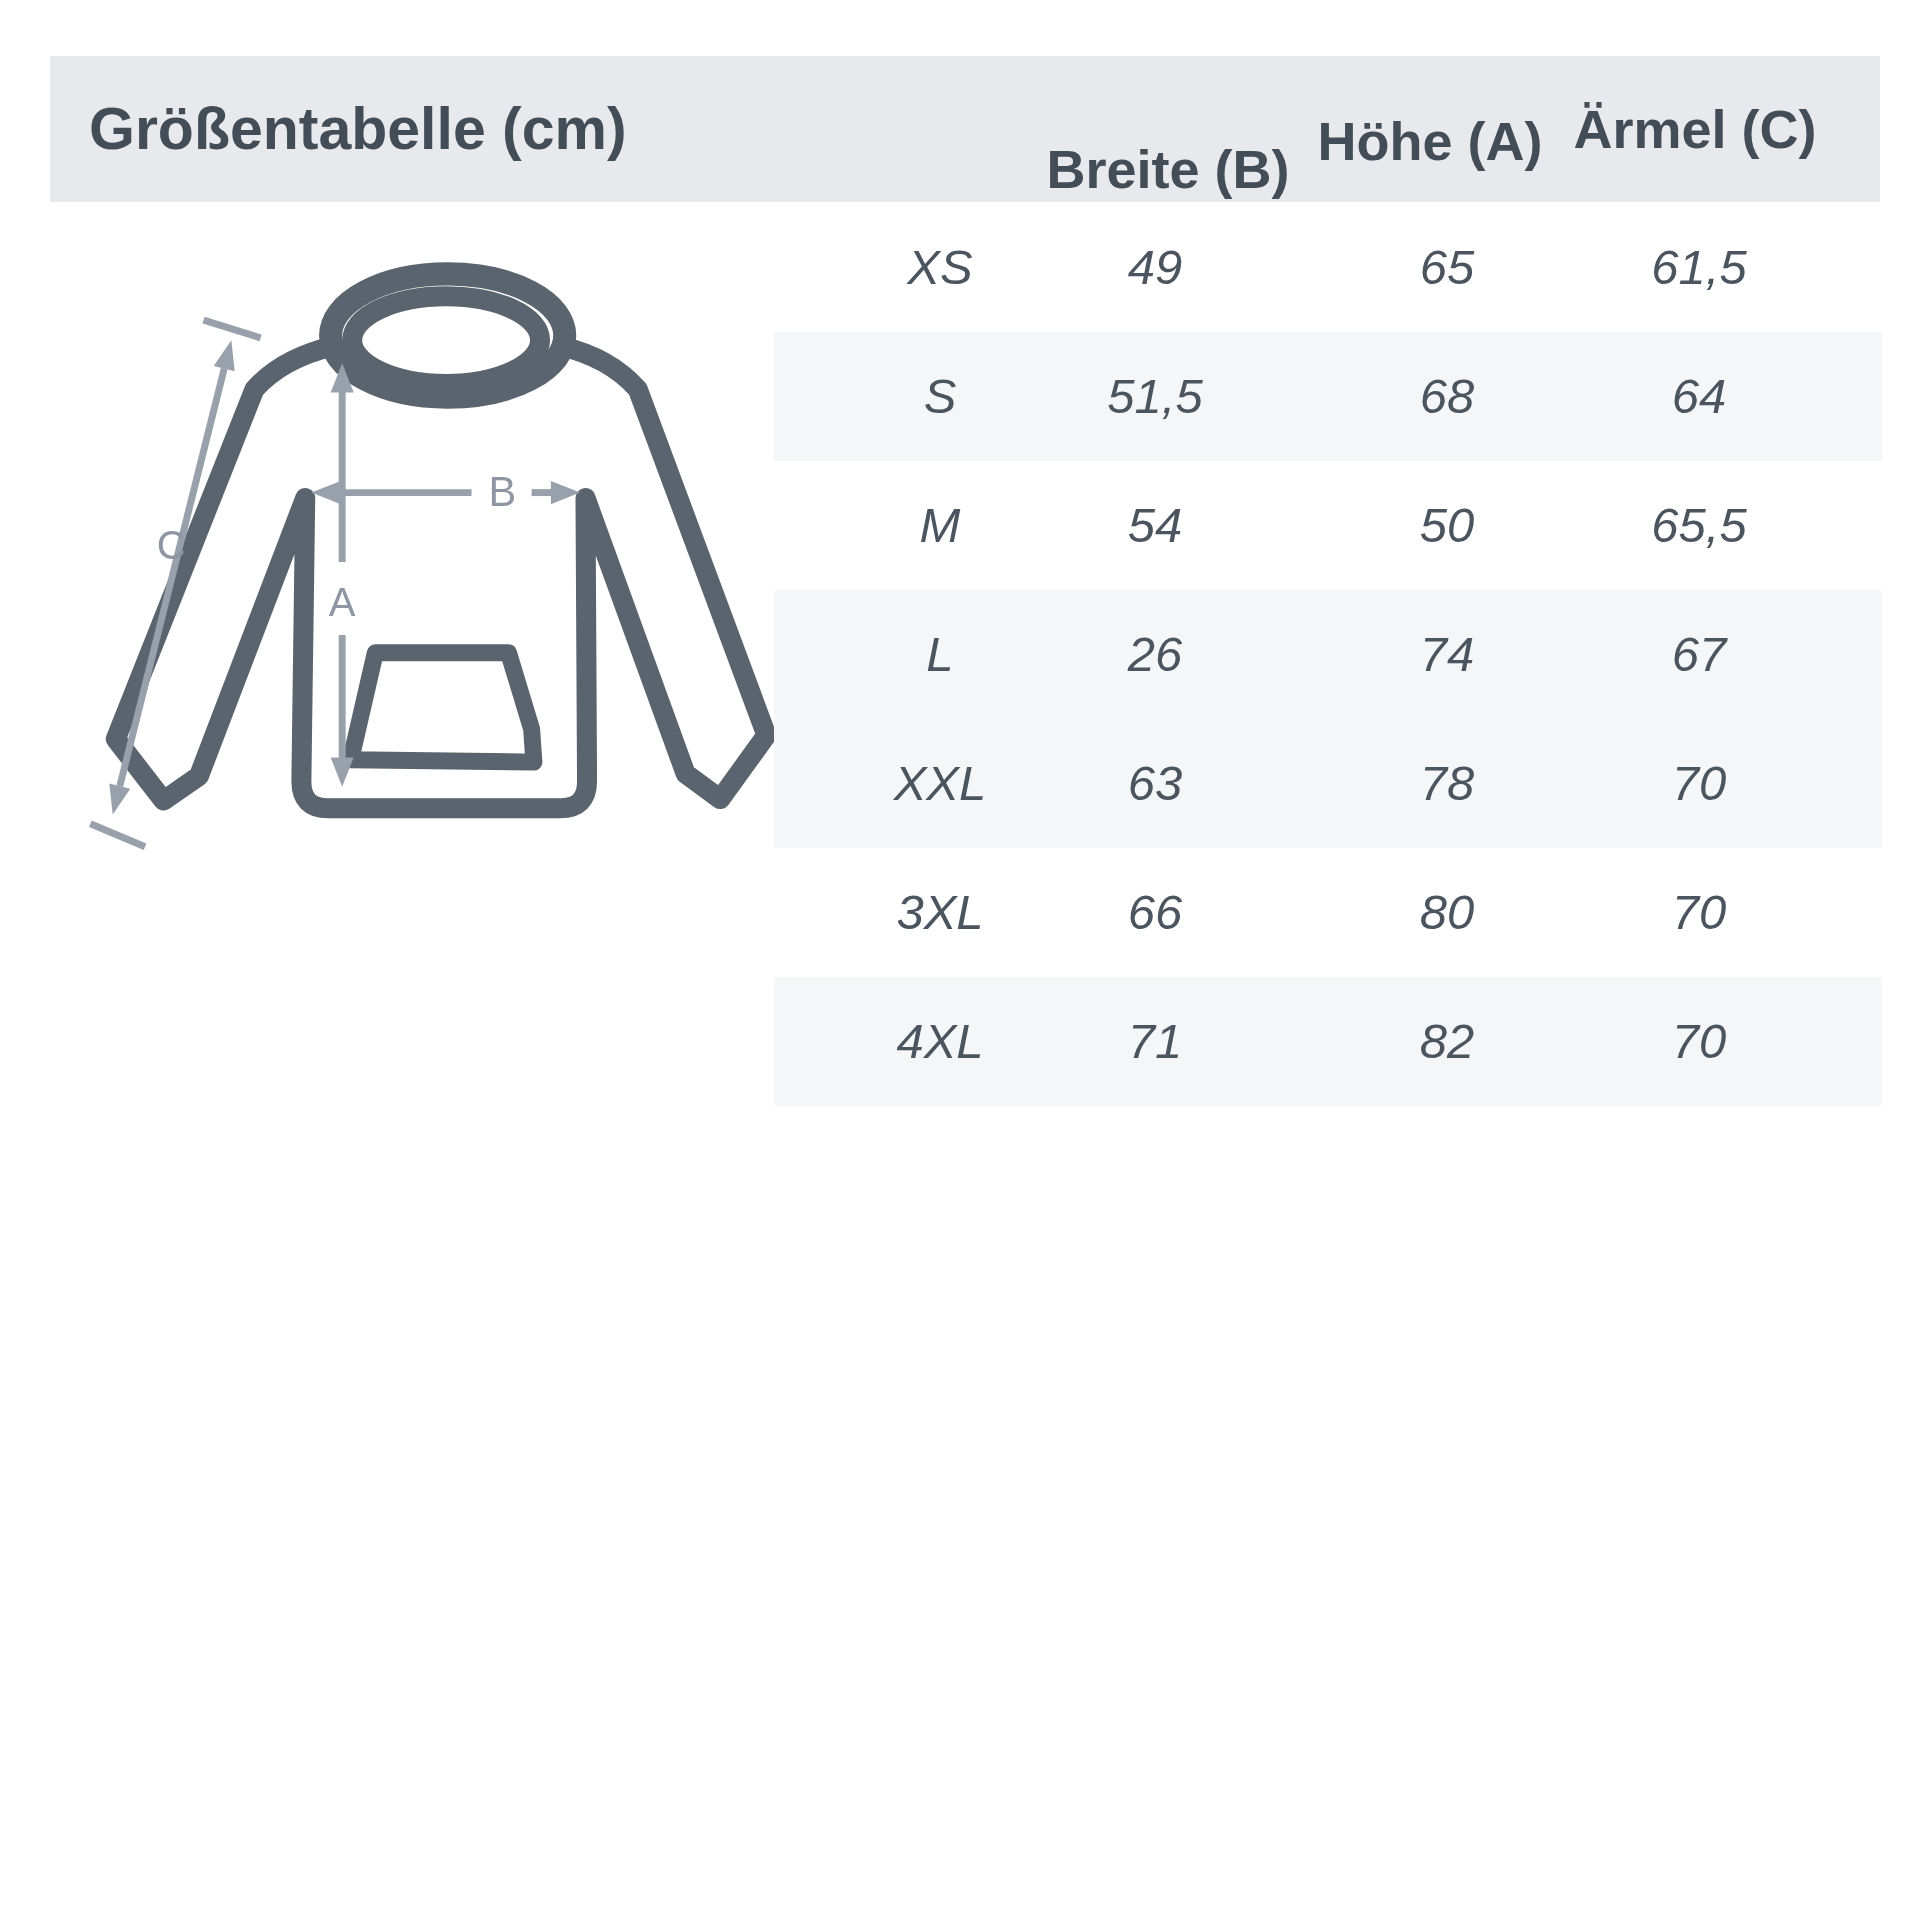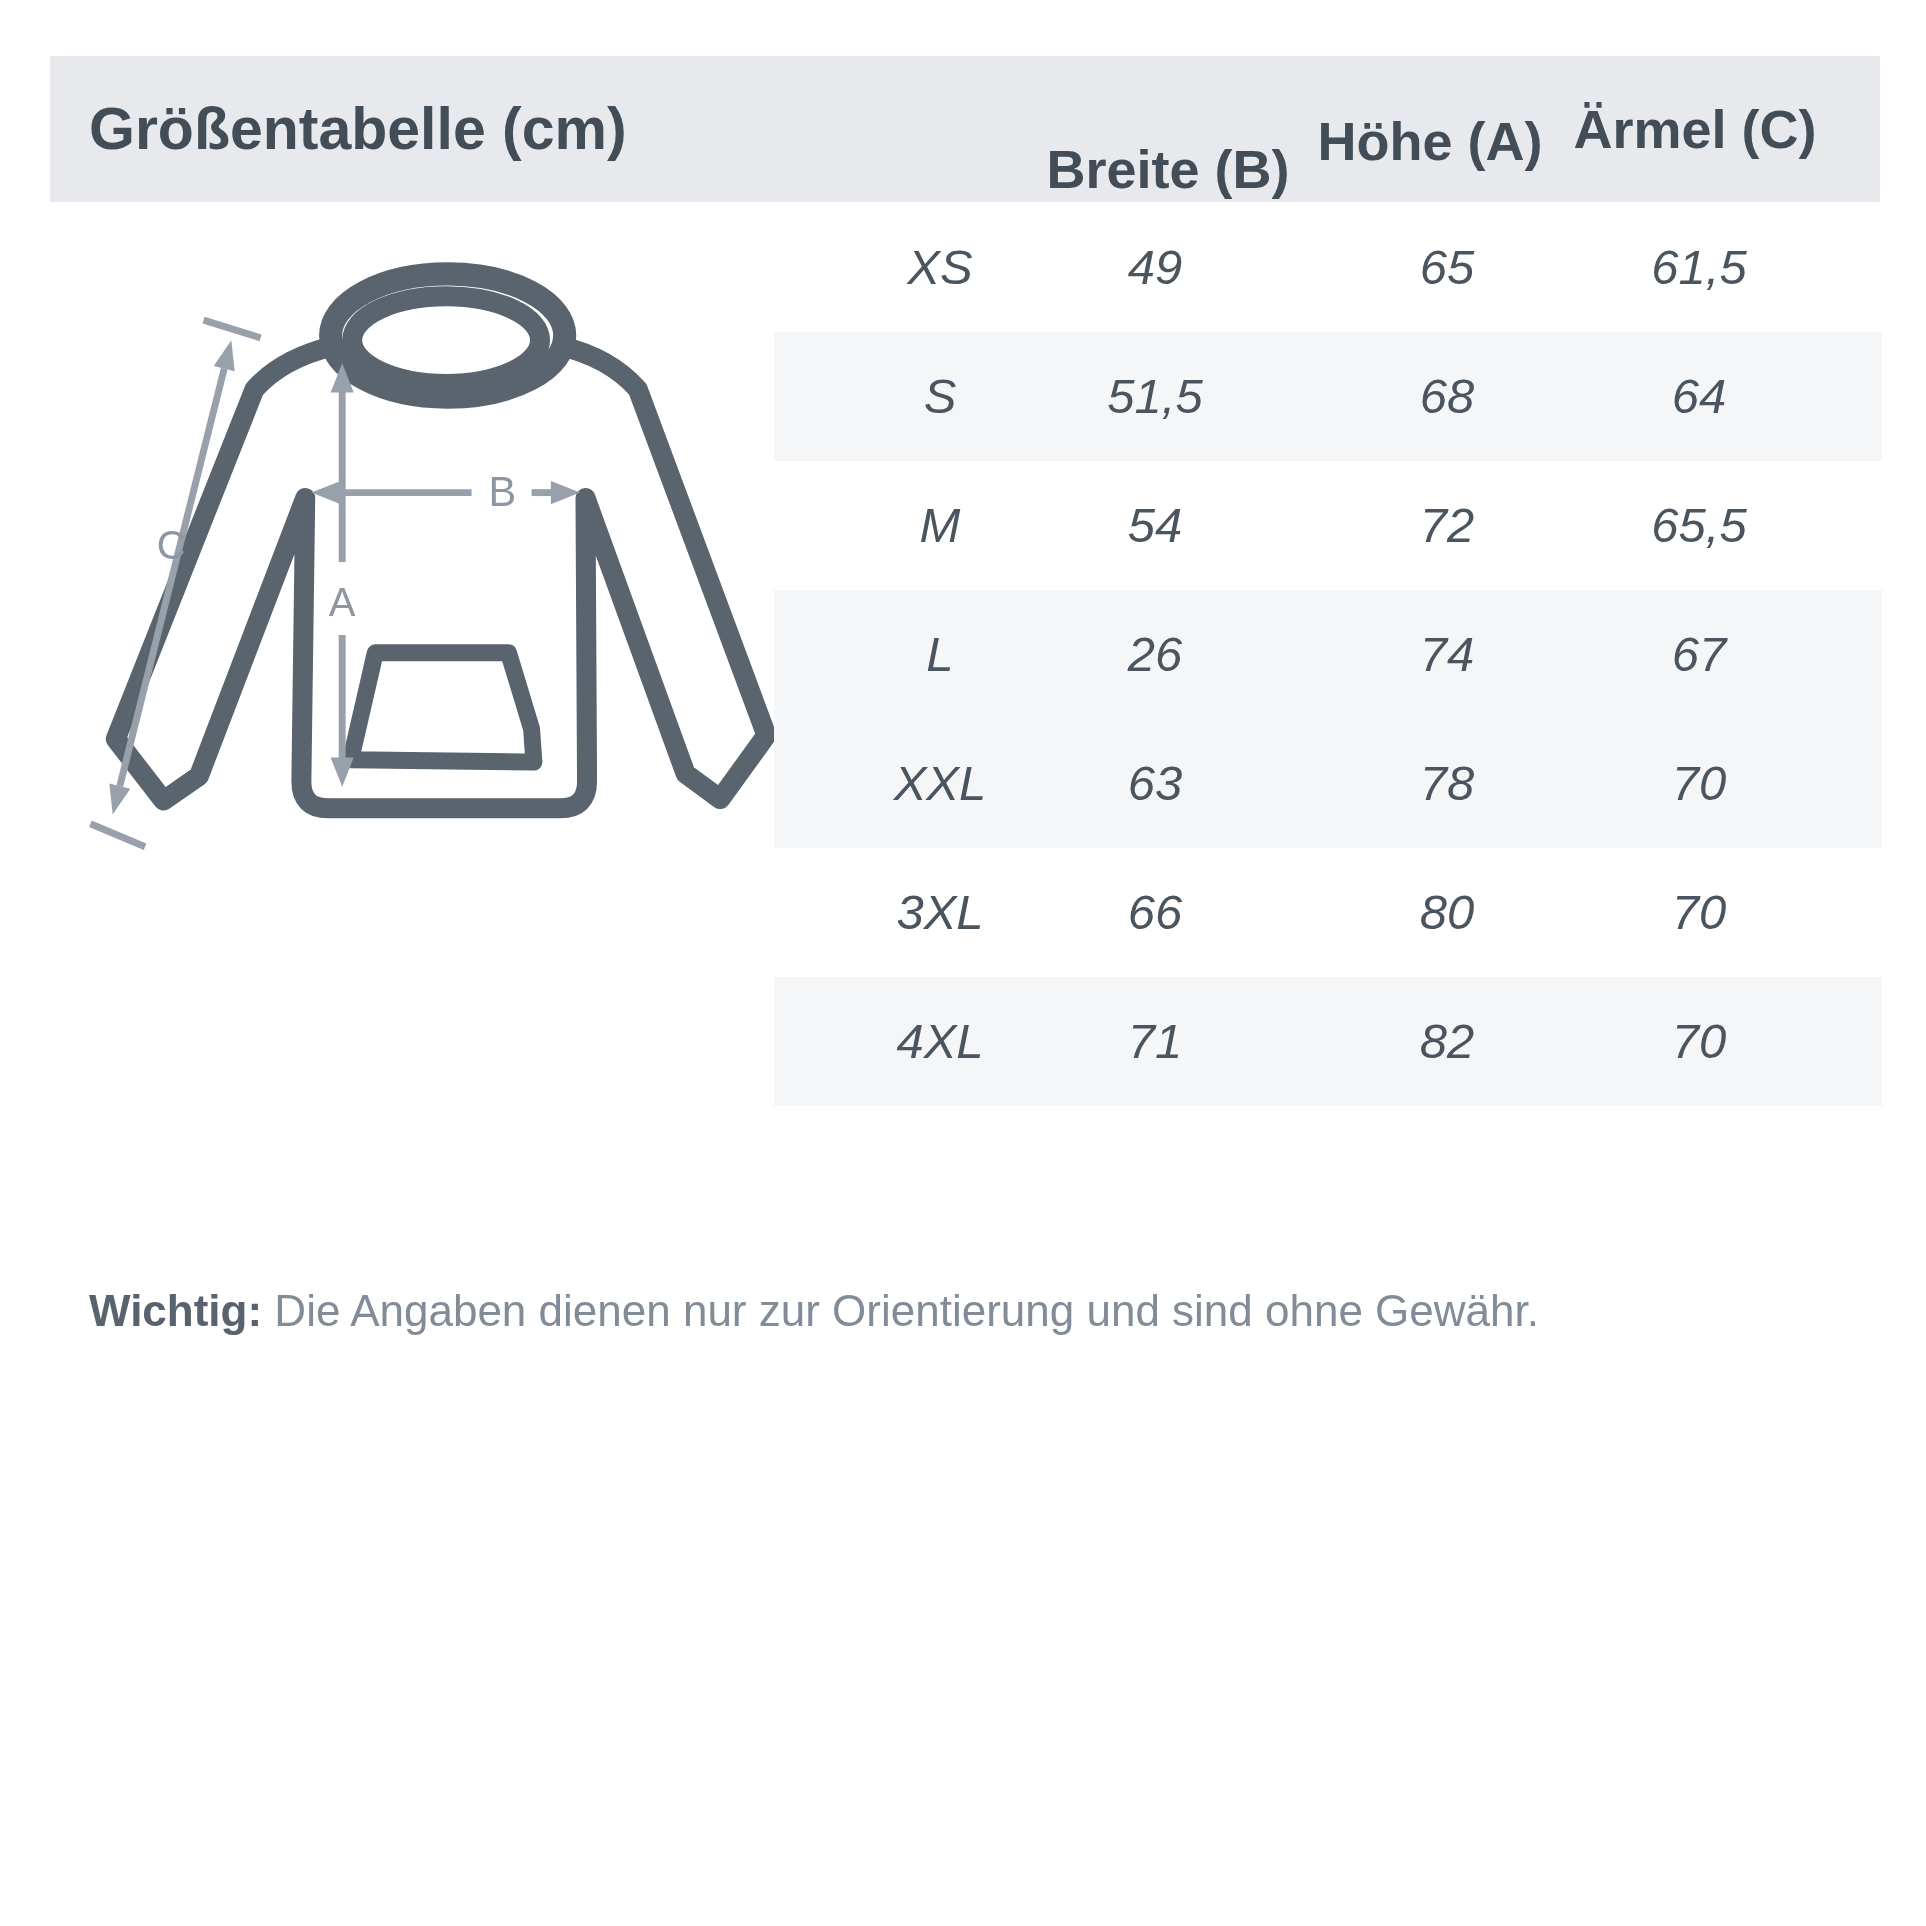--- a/index.html
+++ b/index.html
@@ -121,21 +121,21 @@
   <div class="row striped">
     <span class="cell size">S</span>
     <span class="cell b">51,5</span>
     <span class="cell a">68</span>
     <span class="cell c">64</span>
   </div>
 
   <div class="row">
     <span class="cell size">M</span>
     <span class="cell b">54</span>
-    <span class="cell a">72</span>
+    <span class="cell a">50</span>
     <span class="cell c">65,5</span>
   </div>
 
   <div class="row striped">
     <span class="cell size">L</span>
     <span class="cell b">26</span>
     <span class="cell a">74</span>
     <span class="cell c">67</span>
   </div>
 
@@ -156,15 +156,14 @@
 
   <div class="row striped">
     <span class="cell size">4XL</span>
     <span class="cell b">71</span>
     <span class="cell a">82</span>
     <span class="cell c">70</span>
   </div>
 </div>
 
 <div class="note">
-  <div><b>Wichtig:</b><span> Die Angaben dienen nur zur Orientierung und sind ohne Gewähr.</span></div>
 </div>
 
 
 </body></html>

